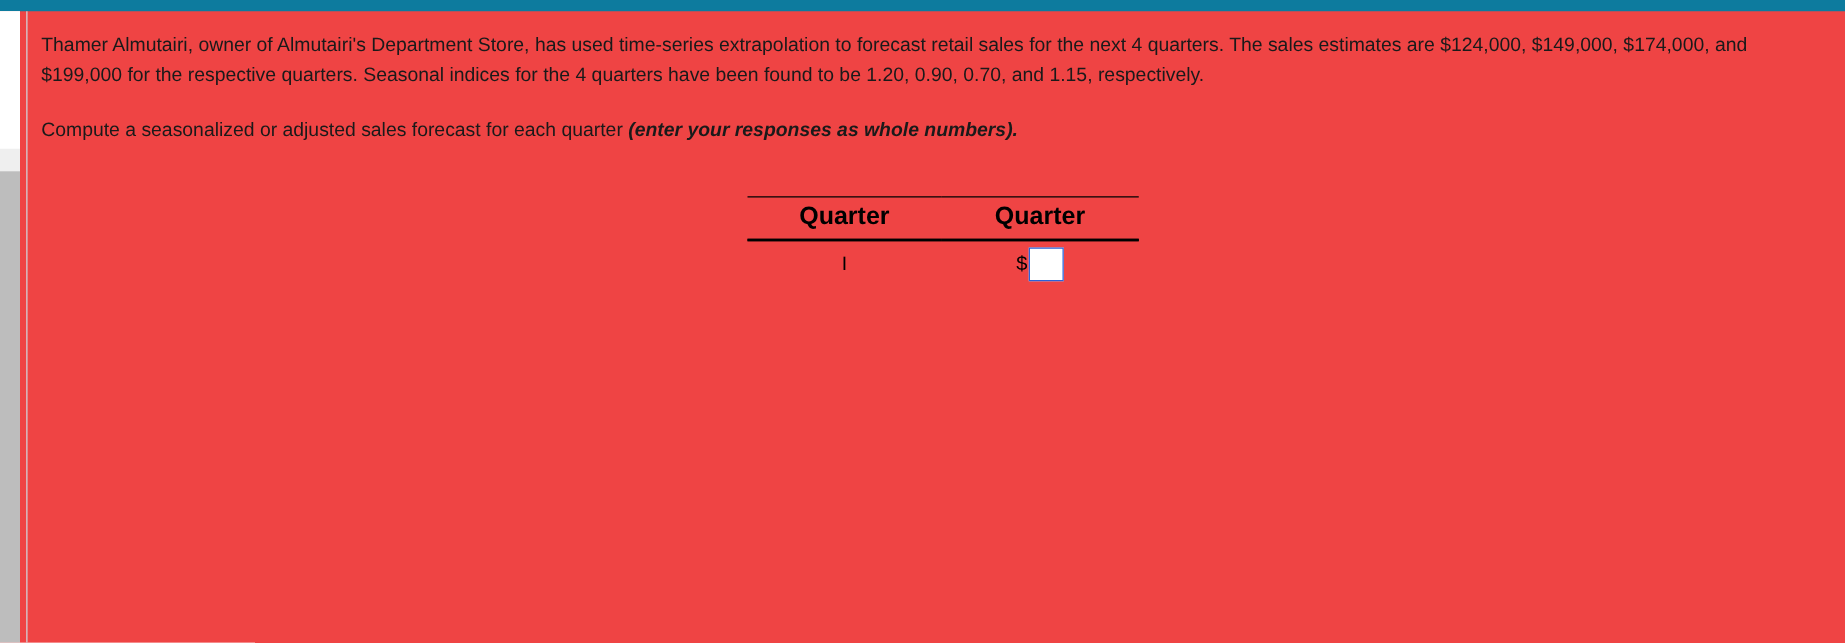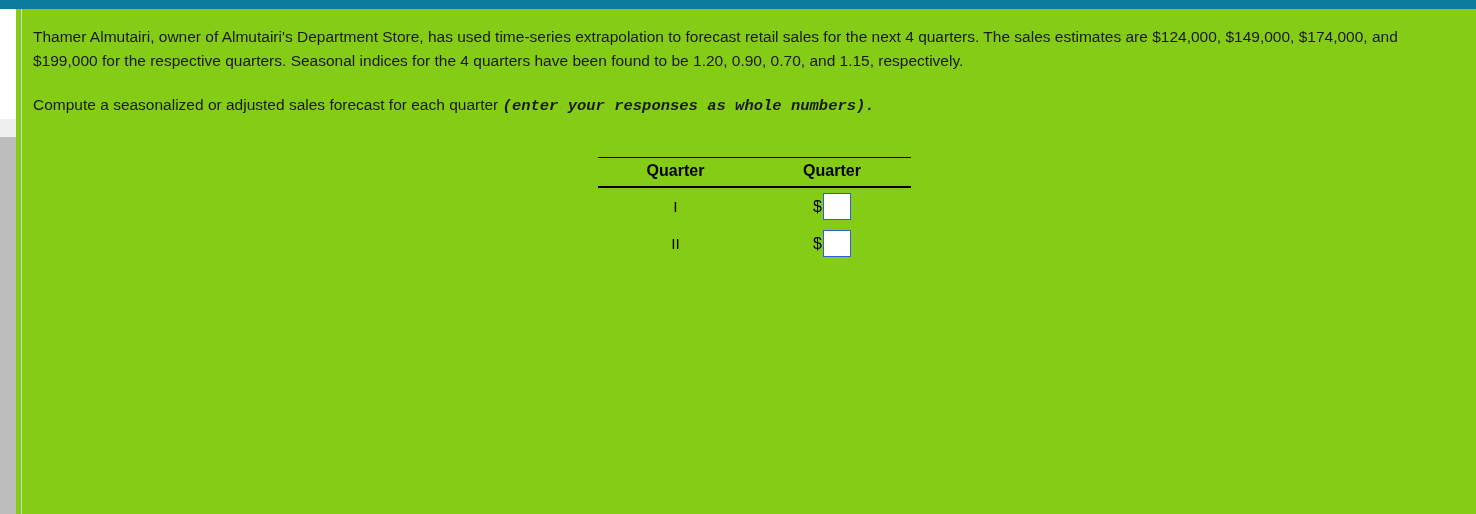--- a/index.html
+++ b/index.html
@@ -12,21 +12,21 @@
     height: 514px;
     overflow: hidden;
     font-family: "Liberation Sans", sans-serif;
     color: #000000;
   }
 
   .page {
     position: relative;
     width: 1476px;
     height: 514px;
-    background: #84cc16;
+    background: #ef4444;
   }
 
   
   .top-bar {
     position: absolute;
     left: 0;
     top: 0;
     width: 1476px;
     height: 9px;
     background: #0d7b9e;
@@ -91,37 +91,36 @@
   }
   .para-1 {
     margin-top: 16px;
   }
   .para-2 {
     margin-top: 20px;
   }
   .em-note {
     font-style: italic;
     font-weight: 600;
-    font-family: Liberation Mono, monospace;
   }
 
   
   .table-wrap {
     position: absolute;
     left: 598px;
     top: 157px;
     width: 313px;
   }
   table.forecast-table {
     border-collapse: collapse;
     width: 313px;
     table-layout: fixed;
   }
   table.forecast-table thead th {
-    font-size: 16px;
+    font-size: 20px;
     font-weight: bold;
     color: #000;
     text-align: center;
     padding: 4px 0 6px 0;
     border-top: 1.5px solid #000;
     border-bottom: 2.5px solid #000;
   }
   table.forecast-table th.col-quarter { width: 155px; }
   table.forecast-table th.col-forecast { width: 158px; }
 
@@ -198,28 +197,17 @@
           <td>
             <span class="q-label">I</span>
           </td>
           <td>
             <div class="money-cell">
               <span class="dollar">$</span>
               <input class="answer-box" type="text" value="" style="">
             </div>
           </td>
         </tr>
-        <tr>
-          <td>
-            <span class="q-label">II</span>
-          </td>
-          <td>
-            <div class="money-cell">
-              <span class="dollar">$</span>
-              <input class="answer-box" type="text" value="" style="">
-            </div>
-          </td>
-        </tr>
       </tbody>
     </table>
   </div>
 
 </div>
 
 </body></html>

